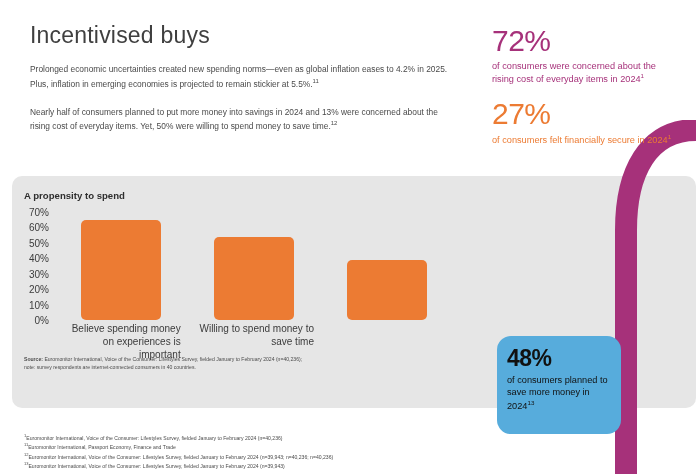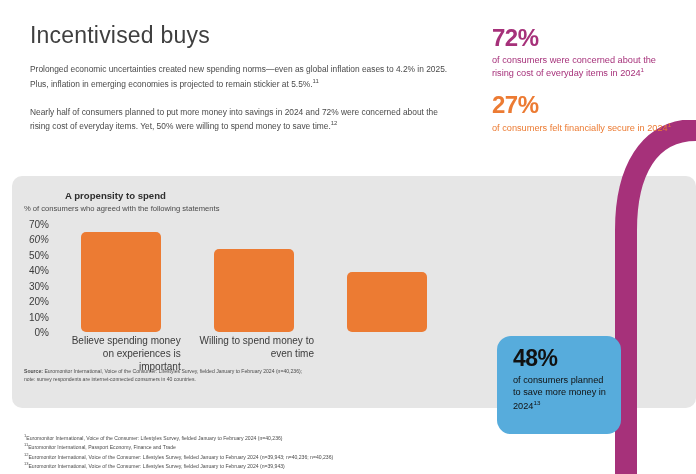--- a/index.html
+++ b/index.html
@@ -23,51 +23,51 @@
 
   
   #header { position:absolute; left:30px; top:22px; width:440px; z-index:3; }
   #page-title { font-size:23px; font-weight:400; color:#3f3f3f; letter-spacing:.2px; }
   .body-para { font-size:8.4px; line-height:1.65; color:#4a4a4a; margin-top:14px; max-width:420px; }
   .body-para sup { font-size:6px; }
 
   
   #stats { position:absolute; left:492px; top:26px; width:180px; z-index:6; }
   .stat-block { margin-bottom:14px; }
-  .stat-num { font-size:24px; font-weight:700; line-height:1.0; letter-spacing:-0.5px; }
+  .stat-num { font-size:30px; font-weight:400; line-height:1.0; letter-spacing:-0.5px; }
   .stat-num.magenta { color:#A6317A; }
   .stat-num.orange  { color:#EC7B33; }
   .stat-text { font-size:9.2px; line-height:1.32; margin-top:4px; font-weight:400; }
   .stat-text.magenta { color:#A6317A; }
   .stat-text.orange  { color:#EC7B33; }
   .stat-text sup { font-size:6.2px; }
 
   
   #chart-card { position:absolute; left:24px; top:190px; width:430px; z-index:3; }
-  #chart-title { font-size:9.6px; font-weight:700; color:#2e2e2e;margin-left:41px; }
+  #chart-title { font-size:9.6px; font-weight:700; color:#2e2e2e; }
   #chart-subtitle { font-size:7.6px; color:#4a4a4a; margin-top:3px; }
 
   #plot-wrap { position:relative; margin-top:11px; height:108px; }
   #y-axis { position:absolute; left:0; top:0; width:28px; height:100%; }
   .ytick { position:absolute; right:3px; font-size:10px; color:#3b3b3b; transform:translateY(-50%); white-space:nowrap; }
 
   #plot { position:absolute; left:30px; right:0; top:0; bottom:0; }
   .bar-col { position:absolute; bottom:0; width:80px; }
   .bar { position:absolute; bottom:0; left:0; width:100%; background:#EC7B33; border-radius:5px; }
 
   #x-labels { position:relative; margin-left:30px; height:22px; margin-top:3px; }
   .xlab { position:absolute; top:0; width:120px; text-align:right; font-size:10px; line-height:1.28; color:#3b3b3b; }
 
   #chart-source { margin-top:11px; font-size:5.1px; line-height:1.5; color:#4a4a4a; max-width:420px; }
   #chart-source b { font-weight:700; }
 
   
   #blue-callout {
     position:absolute; left:497px; top:336px; width:124px; height:98px;
-    background:#57ACDC; border-radius:14px; z-index:7; padding:11px 12px 0 16px;
+    background:#57ACDC; border-radius:14px; z-index:7; padding:11px 12px 0 10px;
   }
   #blue-num { font-size:23px; font-weight:700; color:#111; line-height:1; letter-spacing:-0.5px; }
   #blue-text { font-size:9.2px; line-height:1.3; color:#111; margin-top:5px; font-weight:400; }
   #blue-text sup { font-size:6.2px; }
 
   
   #footnotes { position:absolute; left:24px; top:433px; width:470px; z-index:4; }
   .fn { font-size:5.1px; line-height:1.72; color:#4a4a4a; white-space:nowrap; }
   .fn sup { font-size:4px; }
 </style>
@@ -78,65 +78,64 @@
 
 <div id="magenta-curve">
   <svg width="96" height="354" viewBox="0 0 96 354" xmlns="http://www.w3.org/2000/svg">
     <path d="M 96 10 C 48 10, 26 52, 26 110 L 26 354" fill="none" stroke="#A6317A" stroke-width="22" stroke-linecap="butt"></path>
   </svg>
 </div>
 
 <div id="header">
   <div id="page-title">Incentivised buys</div>
   <p class="body-para"><span>Prolonged economic uncertainties created new spending norms—even as global inflation eases to 4.2% in 2025. Plus, inflation in emerging economies is projected to remain stickier at 5.5%.</span><sup>11</sup></p>
-  <p class="body-para"><span>Nearly half of consumers planned to put more money into savings in 2024 and 72% were concerned about the rising cost of everyday items. Yet, 50% were willing to spend money to save time.</span><sup>12</sup></p>
+  <p class="body-para"><span>Nearly half of consumers planned to put more money into savings in 2024 and 13% were concerned about the rising cost of everyday items. Yet, 50% were willing to spend money to save time.</span><sup>12</sup></p>
 </div>
 
 <div id="stats">
   <div class="stat-block">
     <div class="stat-num magenta">72%</div>
     <div class="stat-text magenta"><span>of consumers were concerned about the rising cost of everyday items in 2024</span><sup>1</sup></div>
   </div>
   <div class="stat-block">
     <div class="stat-num orange">27%</div>
     <div class="stat-text orange"><span>of consumers felt financially secure in 2024</span><sup>1</sup></div>
   </div>
 </div>
 
 <div id="chart-card">
   <div id="chart-title">A propensity to spend</div>
-  <div id="chart-subtitle">% of consumers who agreed with the following statements</div>
 
   <div id="plot-wrap">
     <div id="y-axis">
         <div class="ytick" style="top: 100%;">0%</div>
         <div class="ytick" style="top: 85.7143%;">10%</div>
         <div class="ytick" style="top: 71.4286%;">20%</div>
         <div class="ytick" style="top: 57.1429%;">30%</div>
         <div class="ytick" style="top: 42.8571%;">40%</div>
         <div class="ytick" style="top: 28.5714%; padding-left: 23px;">50%</div>
-        <div class="ytick" style="top: 14.2857%; font-style: italic;">60%</div>
+        <div class="ytick" style="top: 14.2857%;">60%</div>
         <div class="ytick" style="top: 0%;">70%</div>
       </div>
     <div id="plot">
         <div class="bar-col" style="left: 16.6667%; margin-left: -40px; height: 100%;">
           <div class="bar" style="height: 92.8571%; background: rgb(236, 123, 51);"></div>
         </div>
         <div class="bar-col" style="left: 50%; margin-left: -40px; height: 100%;">
           <div class="bar" style="height: 77.1429%; background: rgb(236, 123, 51);"></div>
         </div>
         <div class="bar-col" style="left: 83.3333%; margin-left: -40px; height: 100%;">
           <div class="bar" style="height: 55.7143%; background: rgb(236, 123, 51);"></div>
         </div>
       </div>
   </div>
 
   <div id="x-labels">
       <div class="xlab" style="left: 16.6667%; margin-left: -60px;">Believe spending money on experiences is important</div>
-      <div class="xlab" style="left: 50%; margin-left: -60px;">Willing to spend money to even time</div>
+      <div class="xlab" style="left: 50%; margin-left: -60px;">Willing to spend money to save time</div>
     </div>
 
   <div id="chart-source">
     <b>Source:</b>
     <span>Euromonitor International, Voice of the Consumer: Lifestyles Survey, fielded January to February 2024 (n=40,236);</span><br>
     <span>note: survey respondents are internet-connected consumers in 40 countries.</span>
   </div>
 </div>
 
 <div id="blue-callout">

